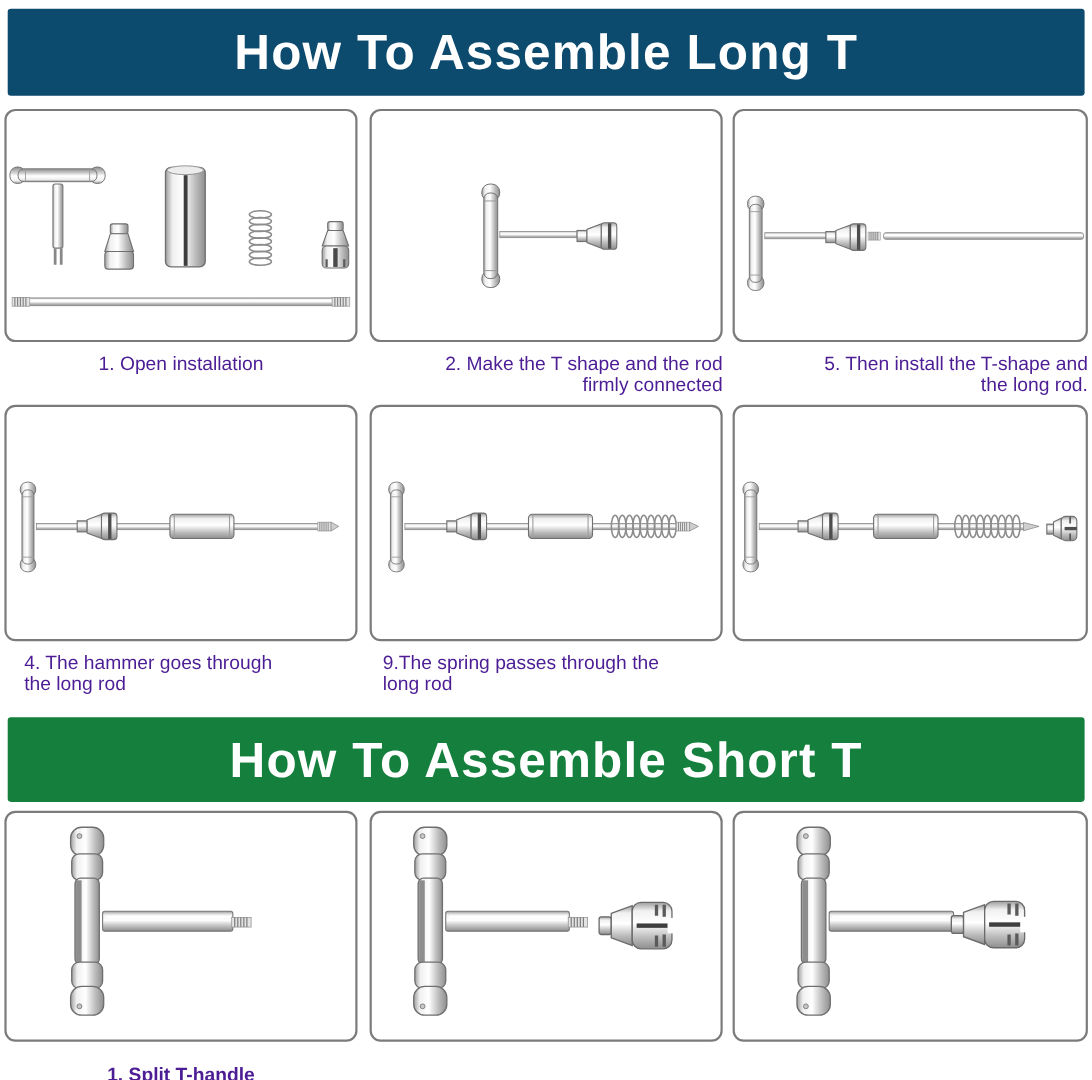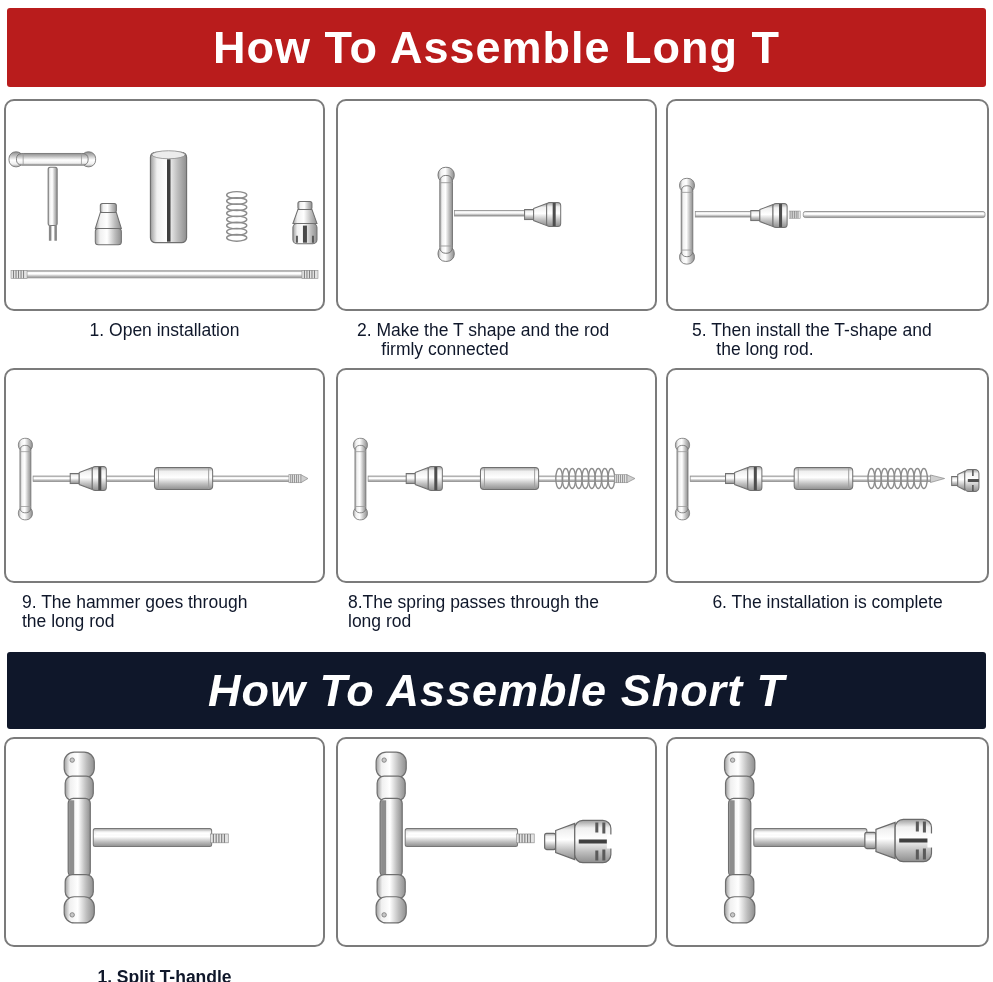--- a/index.html
+++ b/index.html
@@ -24,24 +24,24 @@
 
   
   .c1 { left:4px;   width:321px; }
   .c2 { left:336px; width:321px; }
   .c3 { left:666px; width:323px; }
   .r1 { top:99px;  height:212px; }
   .r2 { top:368px; height:215px; }
   .r3 { top:737px; height:210px; }
 
   .caption {
-    position:absolute; color:#0f172a; font-size:17.5px; line-height:19px;
+    position:absolute; color:#4c1d95; font-size:17.5px; line-height:19px;
     white-space:pre; box-sizing:border-box;
   }
-  .cap-r1 { top:321px; }
+  .cap-r1 { top:321px;text-align:right; }
   .cap-r2 { top:593px; }
   .cap-r3 { top:968px;font-weight:bold; }
   .cap-center { text-align:center; }
   #cap-l2 { padding-left:21px; }
   #cap-l3 { padding-left:26px; }
   #cap-l4 { padding-left:18px; }
   #cap-l5 { padding-left:12px; }
 </style>
 </head>
 <body>
@@ -157,21 +157,21 @@
       <g id="claw-v" stroke="#6f6f6f" stroke-width="1">
         <rect x="7" y="0" width="14" height="8" rx="2" fill="url(#mh)"></rect>
         <polygon points="7,8 2,22 26,22 21,8" fill="url(#mh)"></polygon>
         <rect x="2" y="22" width="24" height="20" rx="4" fill="url(#mh)"></rect>
         <rect x="12" y="24" width="4" height="17" fill="#4a4a4a" stroke="none"></rect>
         <path d="M6,41 v-7 M22,41 v-7" stroke="#5a5a5a" stroke-width="2" fill="none"></path>
       </g>
     </defs>
   </svg>
 
-  <div class="banner" id="banner-long" style="background-color: #b91c1c;">
+  <div class="banner" id="banner-long" style="background-color: #0c4a6e;">
     <span>How To Assemble Long T</span>
   </div>
 
   <div class="panel c1 r1">
     <svg viewBox="0 0 316 207" preserveAspectRatio="none">
       <use href="#grip-s" transform="translate(3,68) rotate(-90) scale(0.83)"></use>
       <rect x="42" y="66" width="9" height="58" rx="2" fill="url(#mh)" stroke="#777777"></rect>
       <path d="M44,124 v15 M49.5,124 v15" stroke="#888888" stroke-width="2.5" fill="none"></path>
       <use href="#collet" transform="translate(88,102)"></use>
       <use href="#cyl-big" transform="translate(144,48)"></use>
@@ -231,21 +231,21 @@
       <use href="#grip-s" transform="translate(5,68) scale(0.78)"></use>
       <rect x="22" y="105.5" width="240" height="5.5" fill="url(#mv)" stroke="#8a8a8a" stroke-width="0.7"></rect>
       <use href="#cone" transform="translate(57,95)"></use>
       <use href="#hammer" transform="translate(125,97)"></use>
       <use href="#spring-h" transform="translate(198,97)"></use>
       <polygon points="260,104.5 274,108 260,112" fill="#cfcfcf" stroke="#8a8a8a" stroke-width="0.7"></polygon>
       <use href="#claw-s" transform="translate(281,98)"></use>
     </svg>
   </div>
 
-  <div class="banner" id="banner-short" style="background-color: #0f172a; font-style: italic;">
+  <div class="banner" id="banner-short" style="background-color: #15803d;">
     <span>How To Assemble Short T</span>
   </div>
 
   <div class="panel c1 r3">
     <svg viewBox="0 0 316 205" preserveAspectRatio="none">
       <use href="#grip-big" transform="translate(57,13)"></use>
       <rect x="87" y="89" width="118" height="18" rx="2" fill="url(#mv)" stroke="#777777"></rect>
       <line x1="90" y1="94" x2="203" y2="94" stroke="#ffffff" stroke-width="2"></line>
       <use href="#thread" transform="translate(204,94.5) scale(1.1,1.1)"></use>
     </svg>
@@ -268,20 +268,19 @@
       <line x1="88" y1="94" x2="195" y2="94" stroke="#ffffff" stroke-width="2"></line>
       <use href="#claw-big" transform="translate(195,80)"></use>
     </svg>
   </div>
 
   <div class="caption cap-r1 c1 cap-center" id="cap-l1">1. Open installation</div>
   <div class="caption cap-r1 c2" id="cap-l2">2. Make the T shape and the rod
      firmly connected</div>
   <div class="caption cap-r1 c3" id="cap-l3">5. Then install the T-shape and
      the long rod.</div>
-  <div class="caption cap-r2 c1" id="cap-l4">9. The hammer goes through
+  <div class="caption cap-r2 c1" id="cap-l4">4. The hammer goes through
 the long rod</div>
-  <div class="caption cap-r2 c2" id="cap-l5">8.The spring passes through the
+  <div class="caption cap-r2 c2" id="cap-l5">9.The spring passes through the
 long rod</div>
-  <div class="caption cap-r2 c3 cap-center" id="cap-l6">6. The installation is complete</div>
   <div class="caption cap-r3 c1 cap-center" id="cap-s1">1. Split T-handle</div>
 
 </div>
 
 </body></html>

